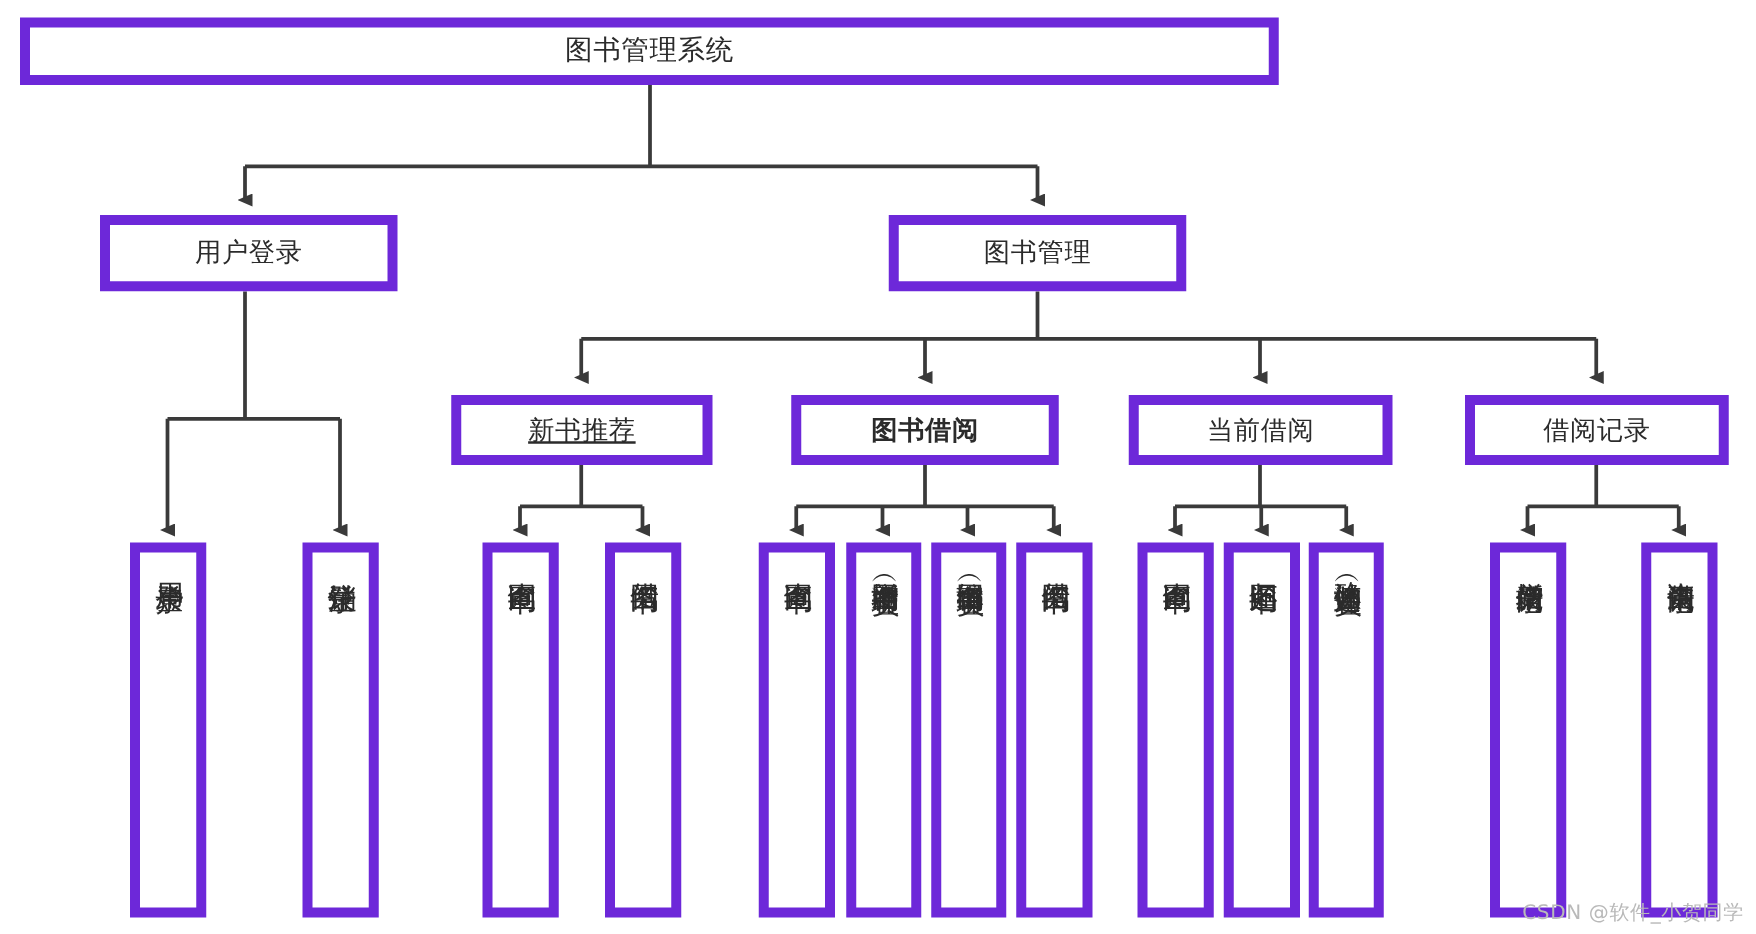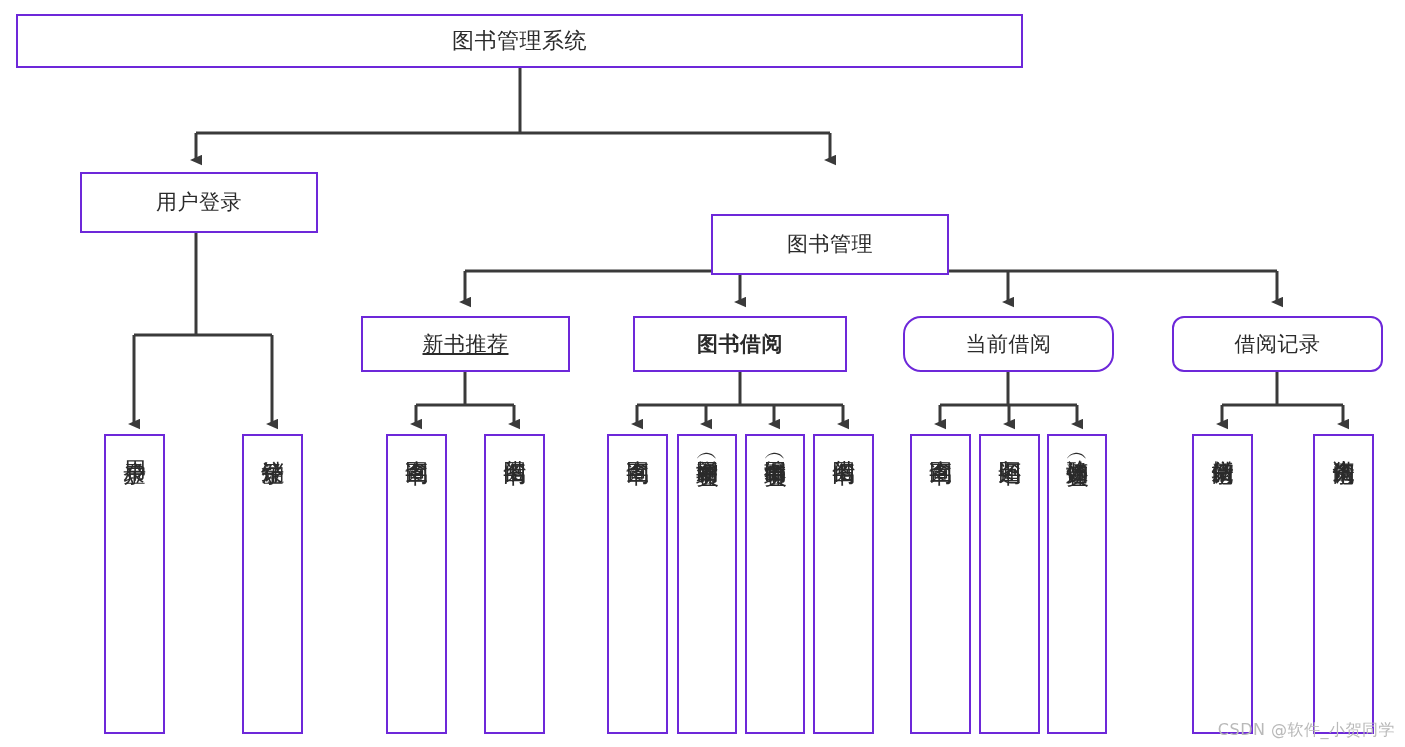--- a/index.html
+++ b/index.html
@@ -4,21 +4,21 @@
 <title>图书管理系统 功能结构图</title>
 <style>
   html,body{margin:0;padding:0;background:#ffffff;}
   body{font-family:"DejaVu Sans","Liberation Sans",sans-serif;}
   #canvas{position:relative;width:1405px;height:747px;background:#ffffff;overflow:hidden;}
   #wires{position:absolute;left:0;top:0;width:1405px;height:747px;}
   .node{
     position:absolute;
     box-sizing:border-box;
     background:#ffffff;
-    border:2px solid #6d28d9;
+    border:8px solid #6d28d9;
     display:flex;
     align-items:center;
     justify-content:center;
     color:#2b2b2b;
   }
   .node .lbl{
     display:block;
     text-align:center;
     line-height:1.06;
     white-space:pre;
@@ -102,34 +102,34 @@
     </g>
   </svg>
 
   <div class="node h root" style="left:16px; top:14px; width:1007px; height:54px;">
     <span class="lbl">图书管理系统</span>
   </div>
 
   <div class="node h" style="left:80px; top:172px; width:238px; height:61px;">
     <span class="lbl">用户登录</span>
   </div>
-  <div class="node h" style="left:711px; top:172px; width:238px; height:61px;margin-top:42px;">
+  <div class="node h" style="left:711px; top:172px; width:238px; height:61px;">
     <span class="lbl">图书管理</span>
   </div>
 
   <div class="node h" style="left:361px; top:316px; width:209px; height:56px;text-decoration:underline;">
     <span class="lbl">新书推荐</span>
   </div>
   <div class="node h" style="left:633px; top:316px; width:214px; height:56px;font-weight:bold;">
     <span class="lbl">图书借阅</span>
   </div>
-  <div class="node h" style="left:903px; top:316px; width:211px; height:56px;border-radius:18px;">
+  <div class="node h" style="left:903px; top:316px; width:211px; height:56px;">
     <span class="lbl">当前借阅</span>
   </div>
-  <div class="node h" style="left:1172px; top:316px; width:211px; height:56px;border-radius:12px;">
+  <div class="node h" style="left:1172px; top:316px; width:211px; height:56px;">
     <span class="lbl">借阅记录</span>
   </div>
 
   <div class="node v" style="left:104px; top:434px; width:61px; height:300px;">
     <span class="lbl">用户登录</span>
   </div>
   <div class="node v" style="left:242px; top:434px; width:61px; height:300px;">
     <span class="lbl">注销登录</span>
   </div>
 

